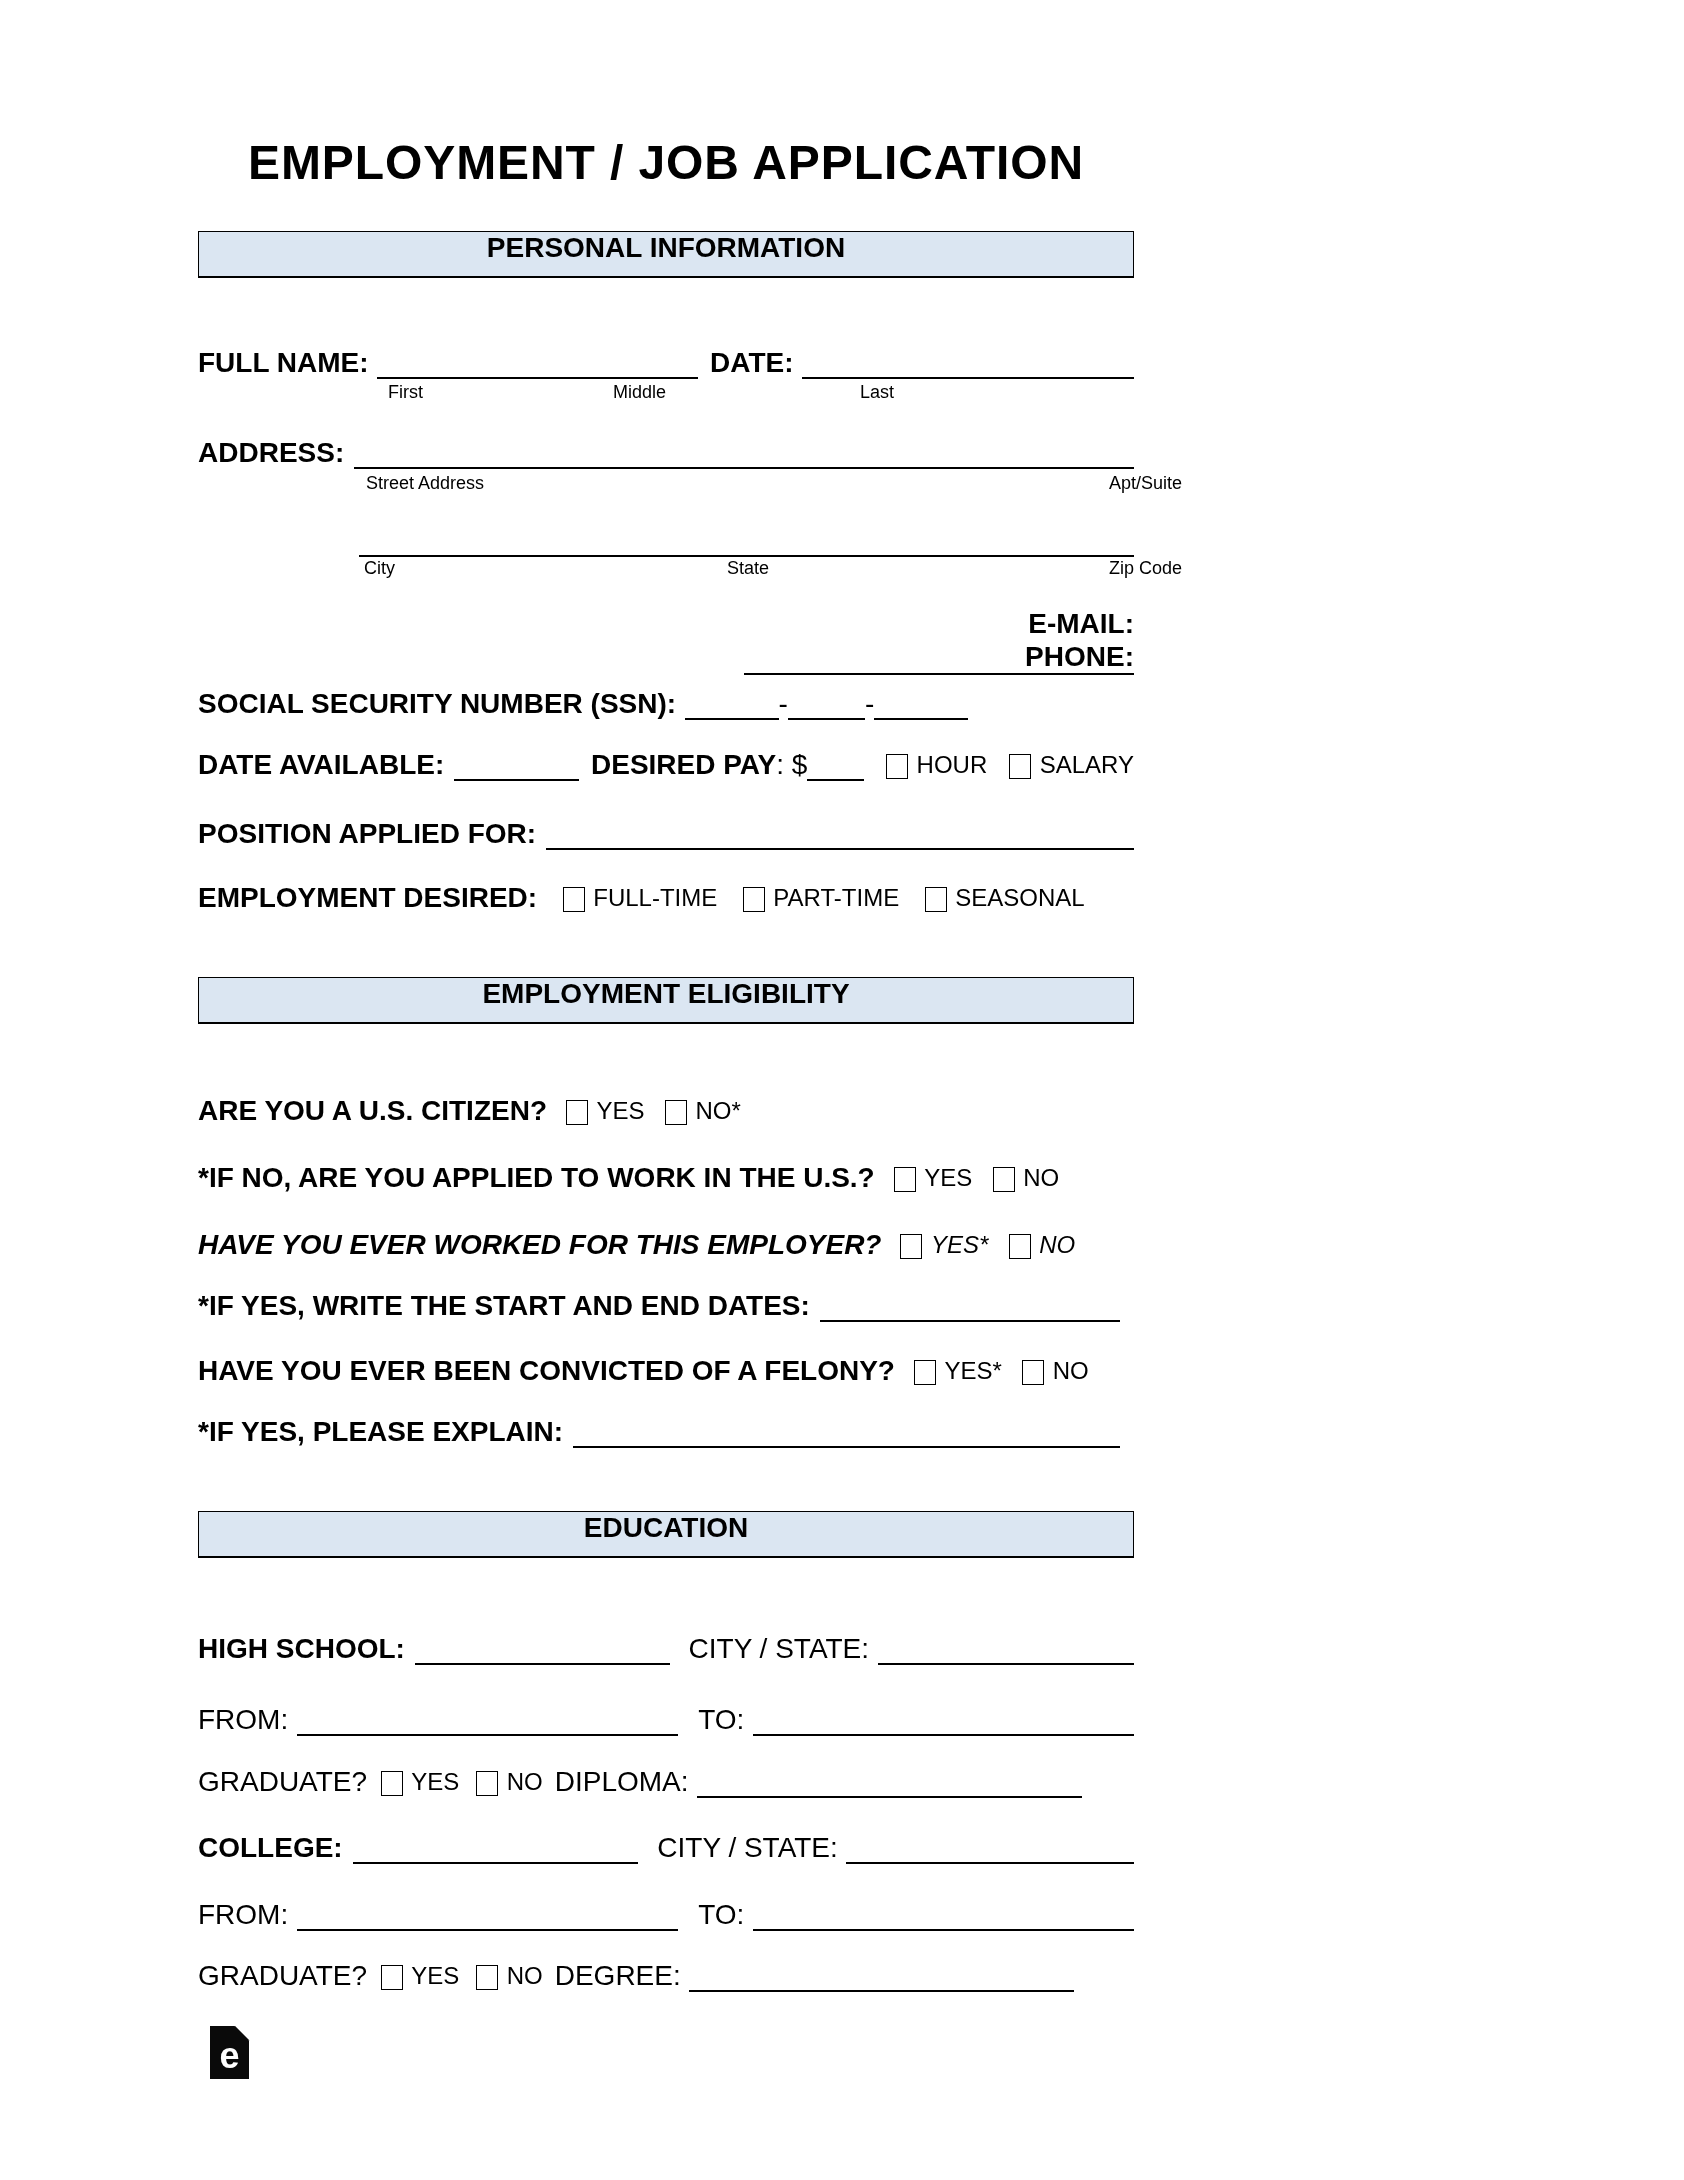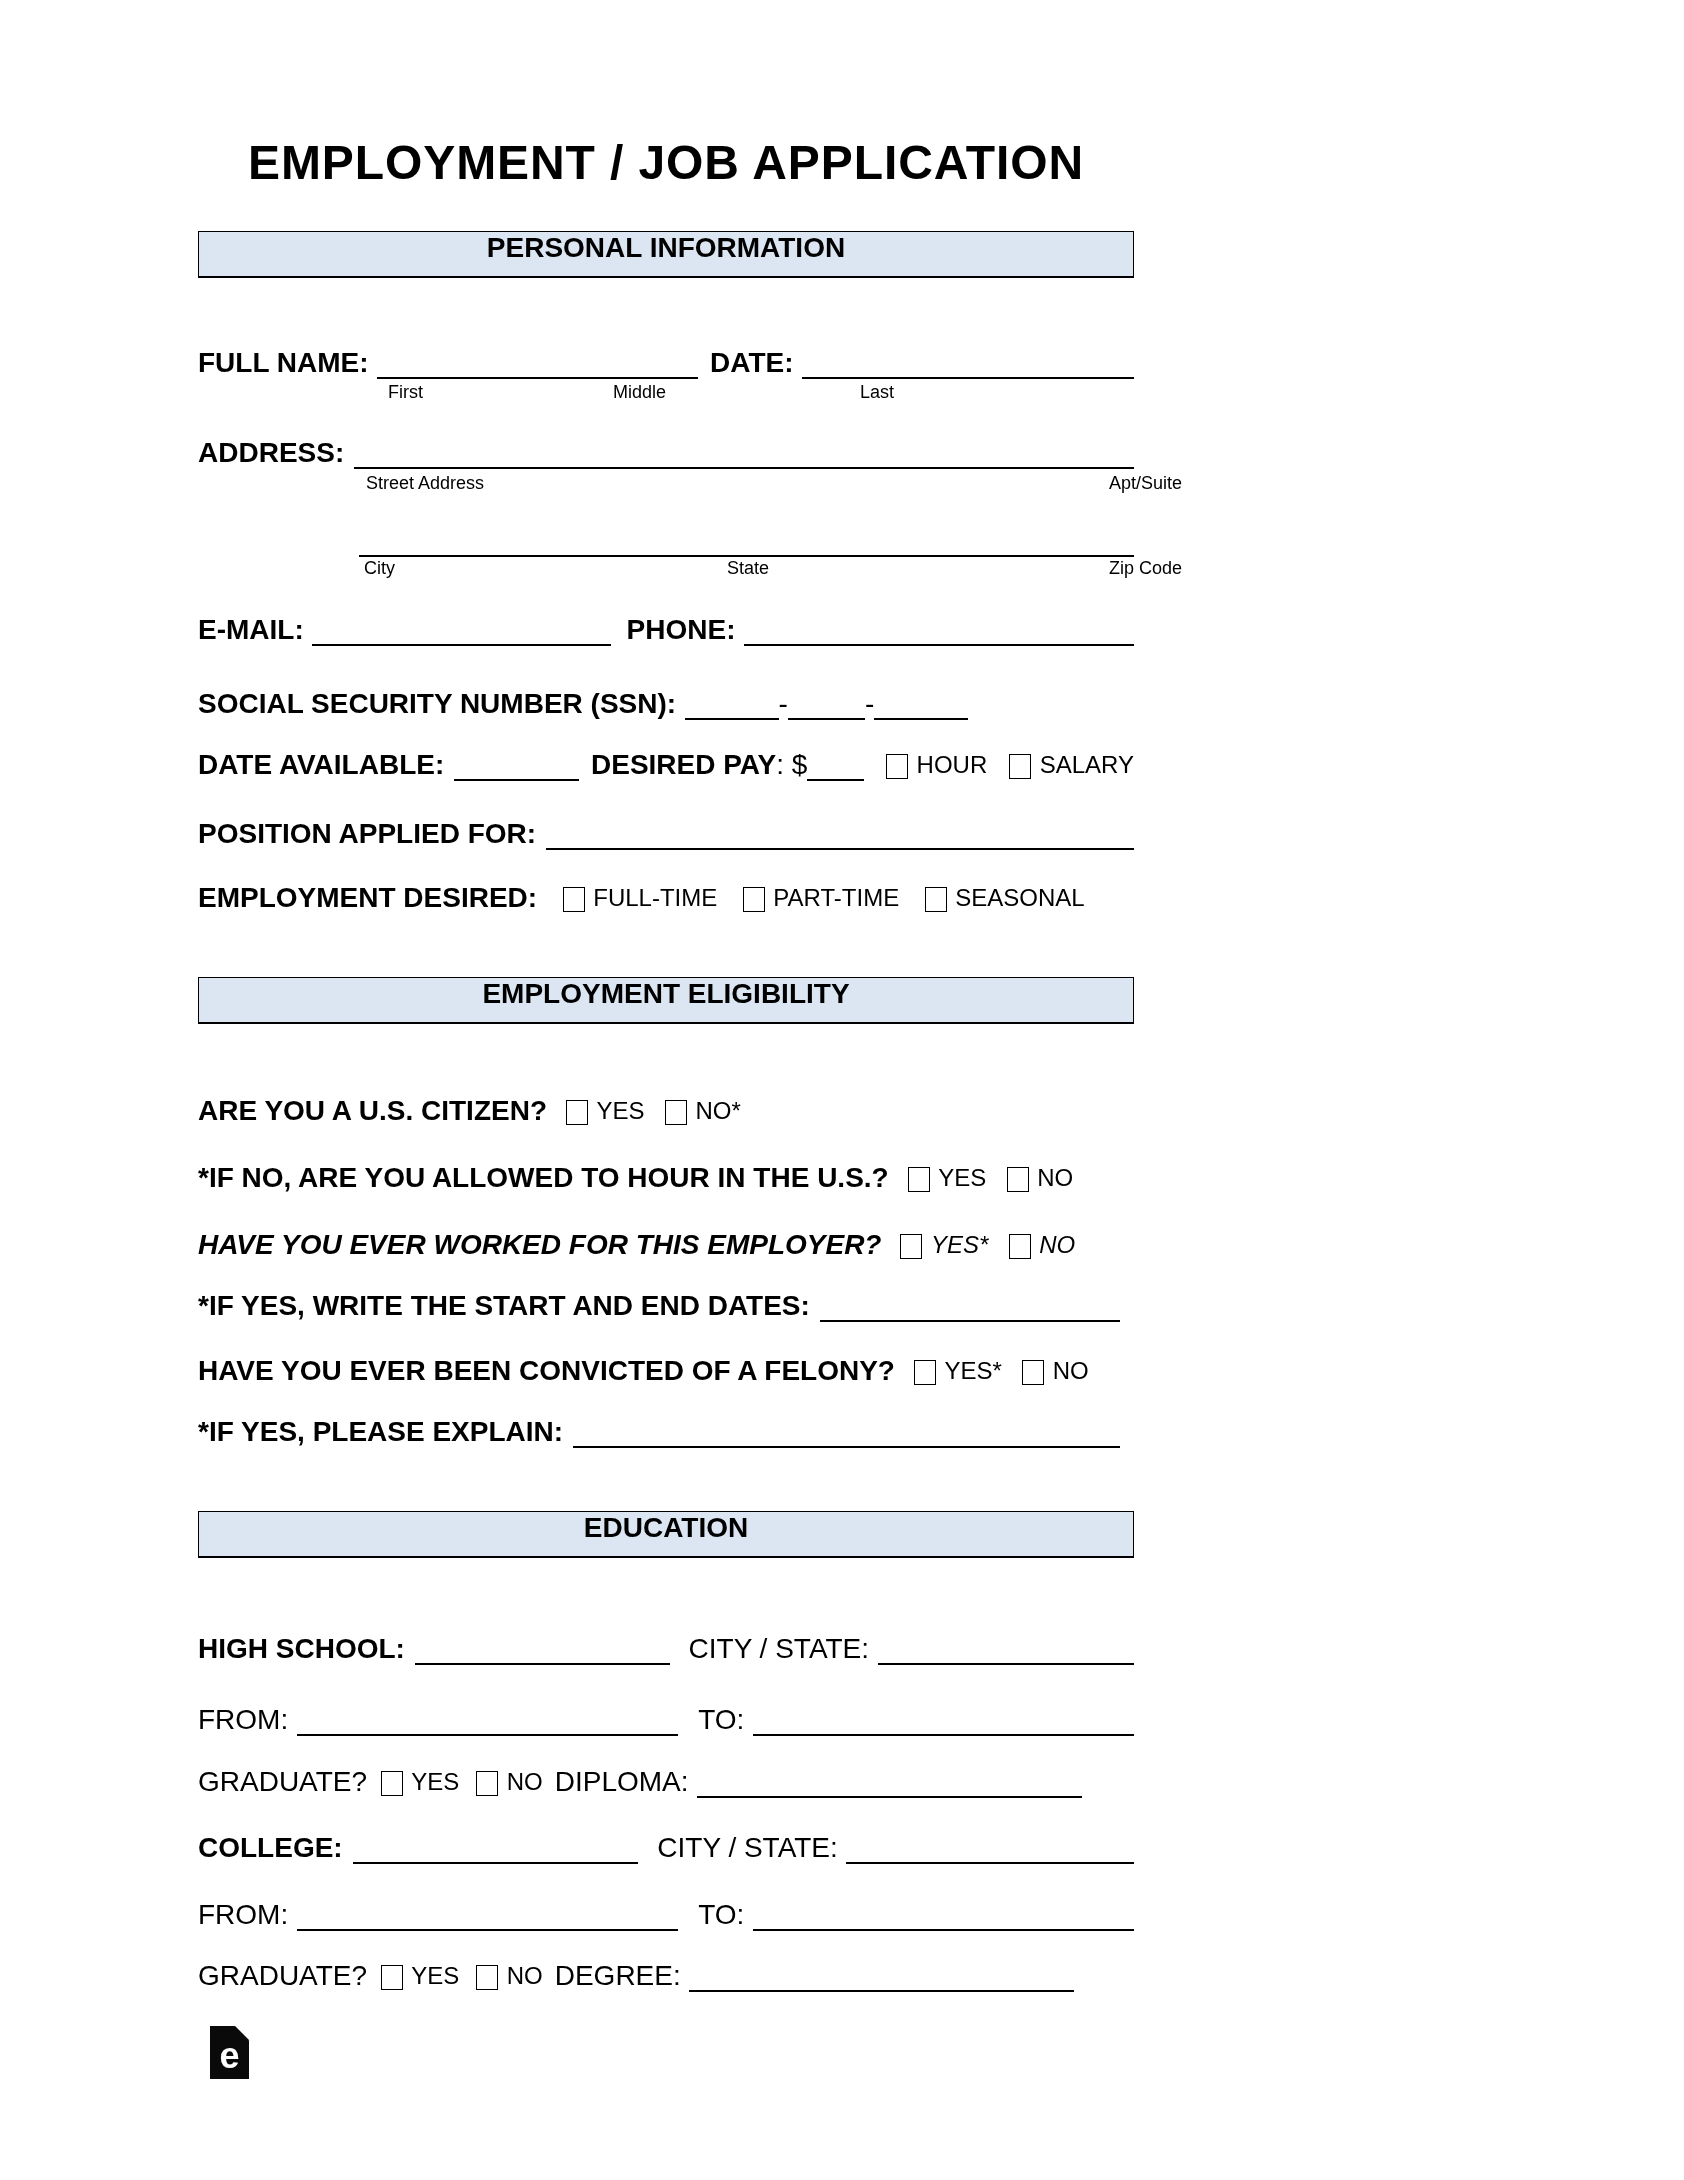--- a/index.html
+++ b/index.html
@@ -67,21 +67,21 @@
   <span class="sub" style="left:366px; top:474px;">Street Address</span>
   <span class="sub" style="left:1109px; top:474px;">Apt/Suite</span>
 
   <div class="row" style="top:520px;">
     <span class="line grow" style="margin-left:161px;"></span>
   </div>
   <span class="sub" style="left:364px; top:559px;">City</span>
   <span class="sub" style="left:727px; top:559px;">State</span>
   <span class="sub" style="left:1109px; top:559px;">Zip Code</span>
 
-  <div class="row" style="top:609px;">
+  <div class="row" style="top:609px;flex-direction:column;">
     <span class="b">E-MAIL:</span>
     <span class="line grow" style="margin-left:8.5px; margin-right:15.3px;"></span>
     <span class="b">PHONE:</span>
     <span class="line" style="width:390px; margin-left:8.5px;"></span>
   </div>
 
   <div class="row" style="top:683px;">
     <span class="b">SOCIAL SECURITY NUMBER (SSN):</span>
     <span class="line" style="width:94px; margin-left:8.5px;"></span>
     <span class="r">-</span>
@@ -137,21 +137,21 @@
       <span class="cb"></span>
       <span>YES</span>
     </span>
     <span class="opt" style="margin-left:20.4px;">
       <span class="cb"></span>
       <span>NO*</span>
     </span>
   </div>
 
   <div class="row" style="top:1157px;">
-    <span class="b">*IF NO, ARE YOU ALLOWED TO HOUR IN THE U.S.?</span>
+    <span class="b">*IF NO, ARE YOU APPLIED TO WORK IN THE U.S.?</span>
     <span class="opt" style="margin-left:19px;">
       <span class="cb"></span>
       <span>YES</span>
     </span>
     <span class="opt" style="margin-left:20.4px;">
       <span class="cb"></span>
       <span>NO</span>
     </span>
   </div>
 

